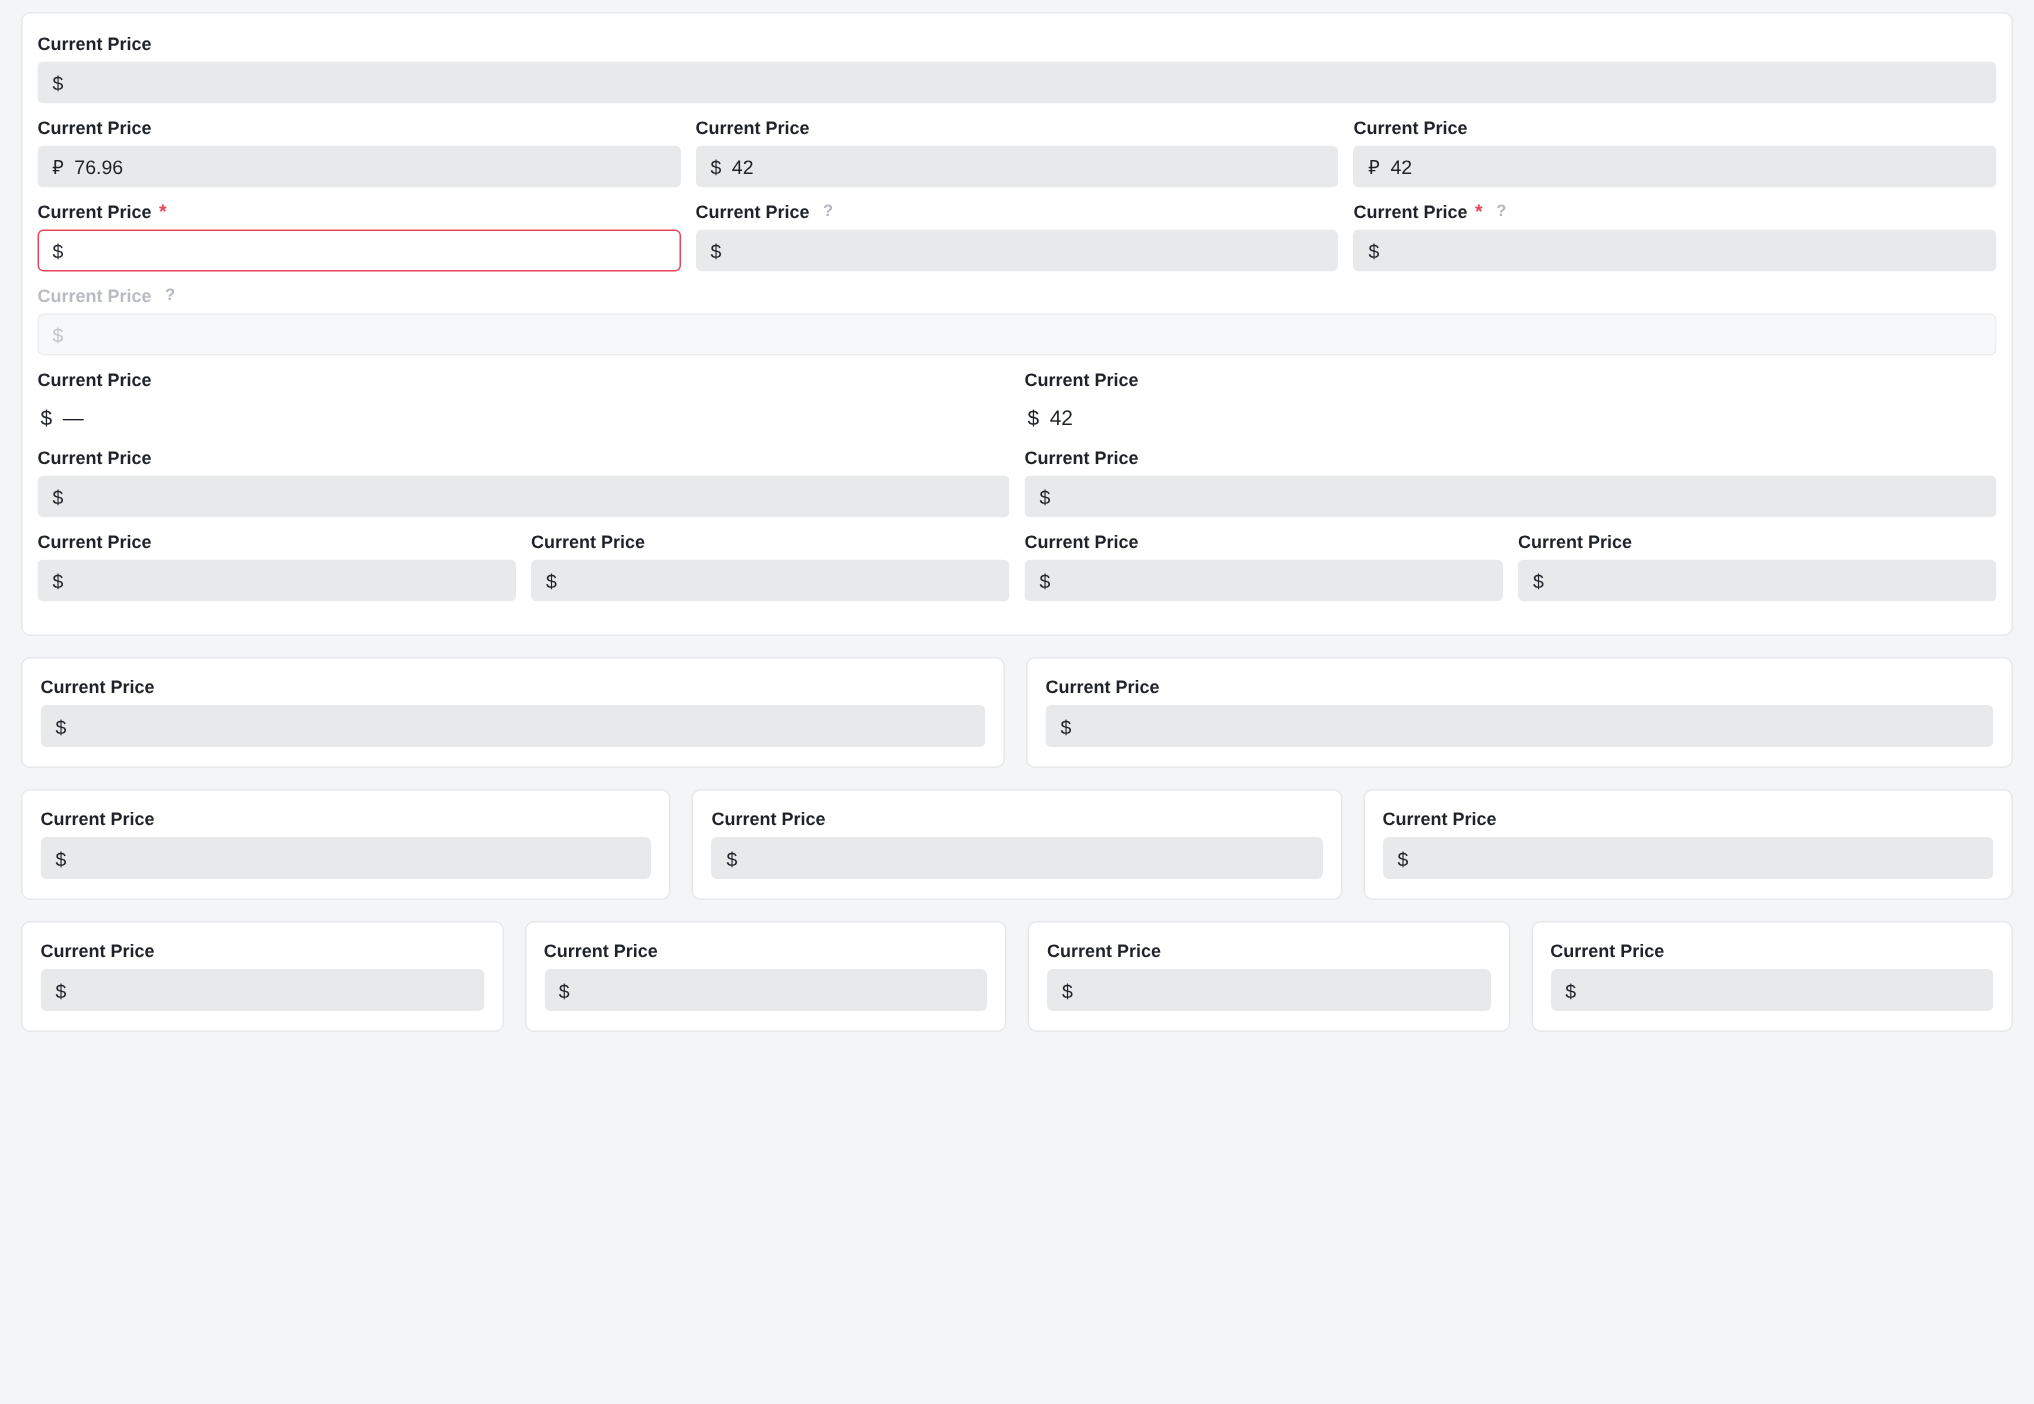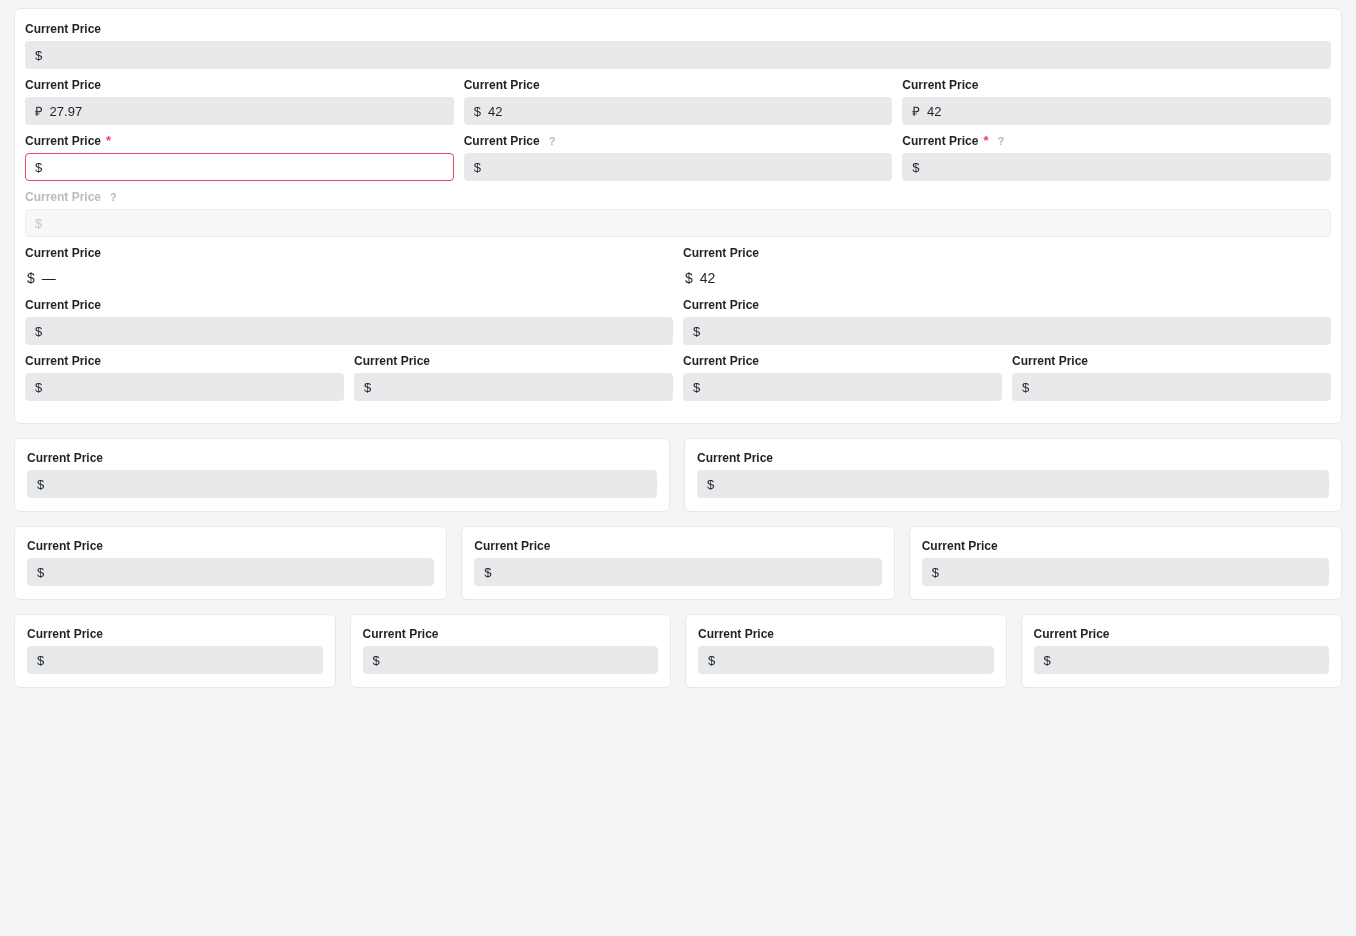--- a/index.html
+++ b/index.html
@@ -110,21 +110,21 @@
       </div>
     </div>
 
     <div class="row">
       <div class="field">
         <div class="label">
           <span>Current Price</span>
         </div>
         <div class="input">
           <span class="cur">₽</span>
-          <span class="val">27.97</span>
+          <span class="val">76.96</span>
         </div>
       </div>
       <div class="field">
         <div class="label">
           <span>Current Price</span>
         </div>
         <div class="input">
           <span class="cur">$</span>
           <span class="val">42</span>
         </div>

